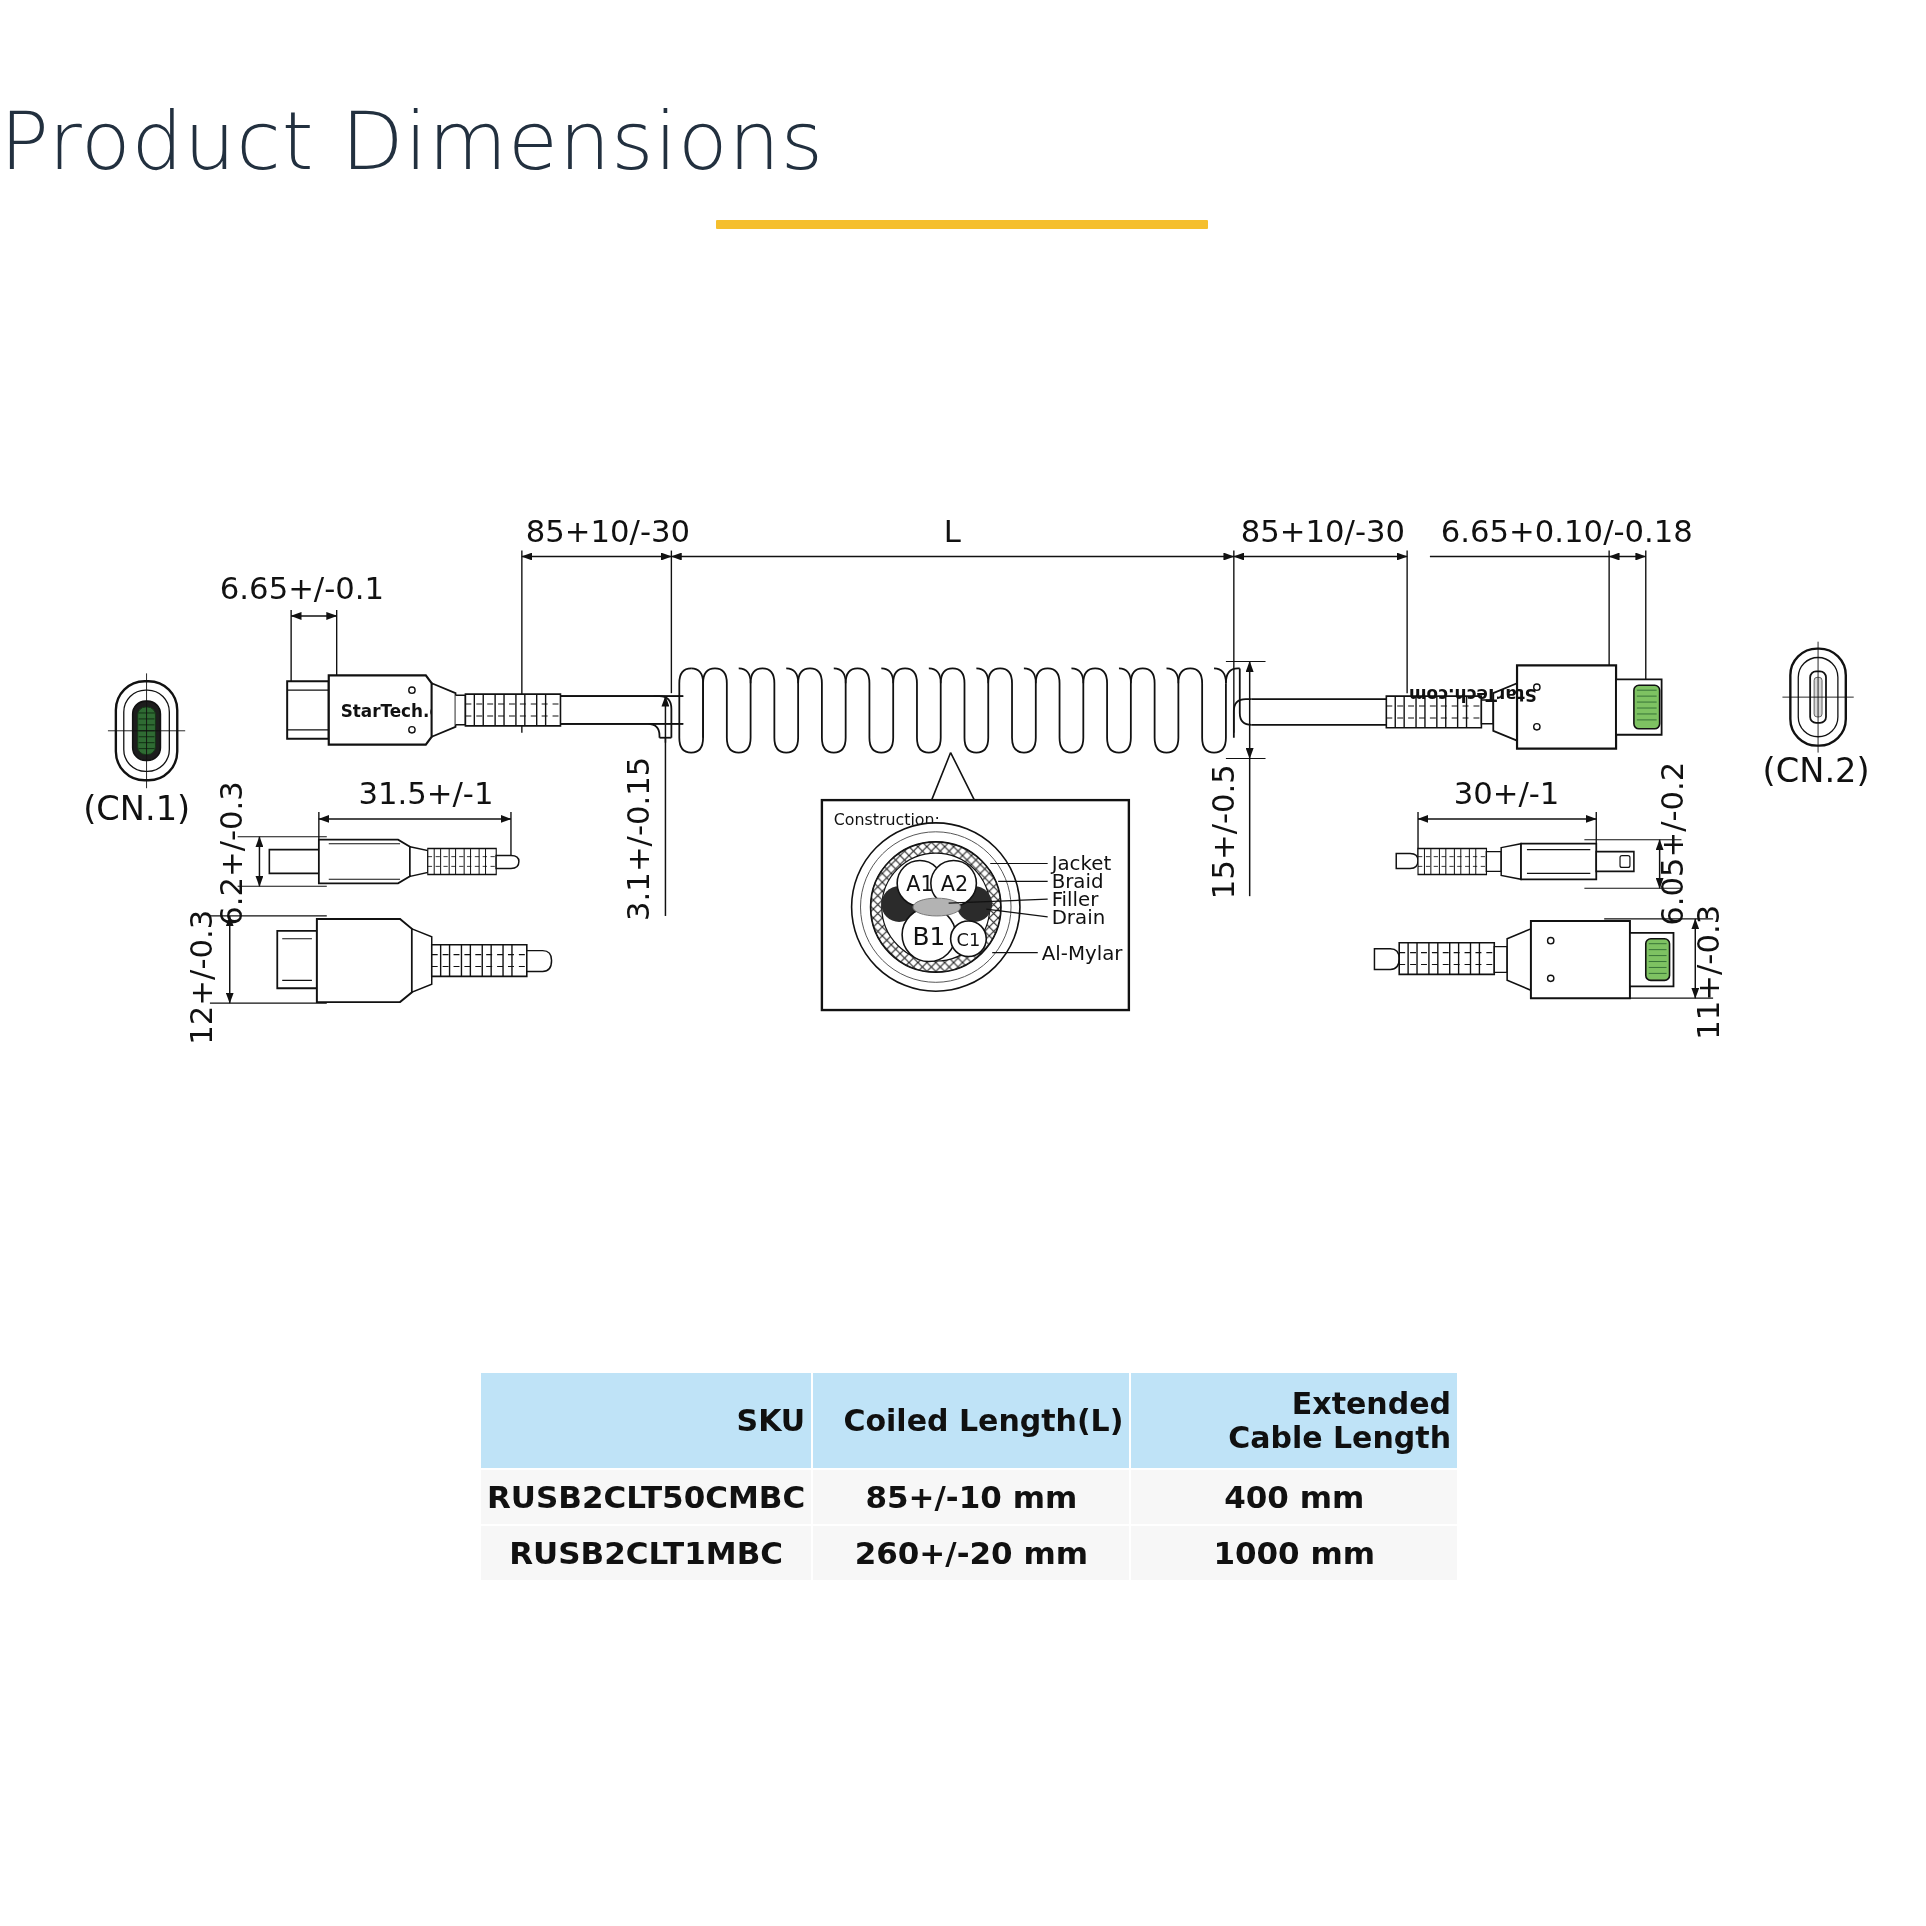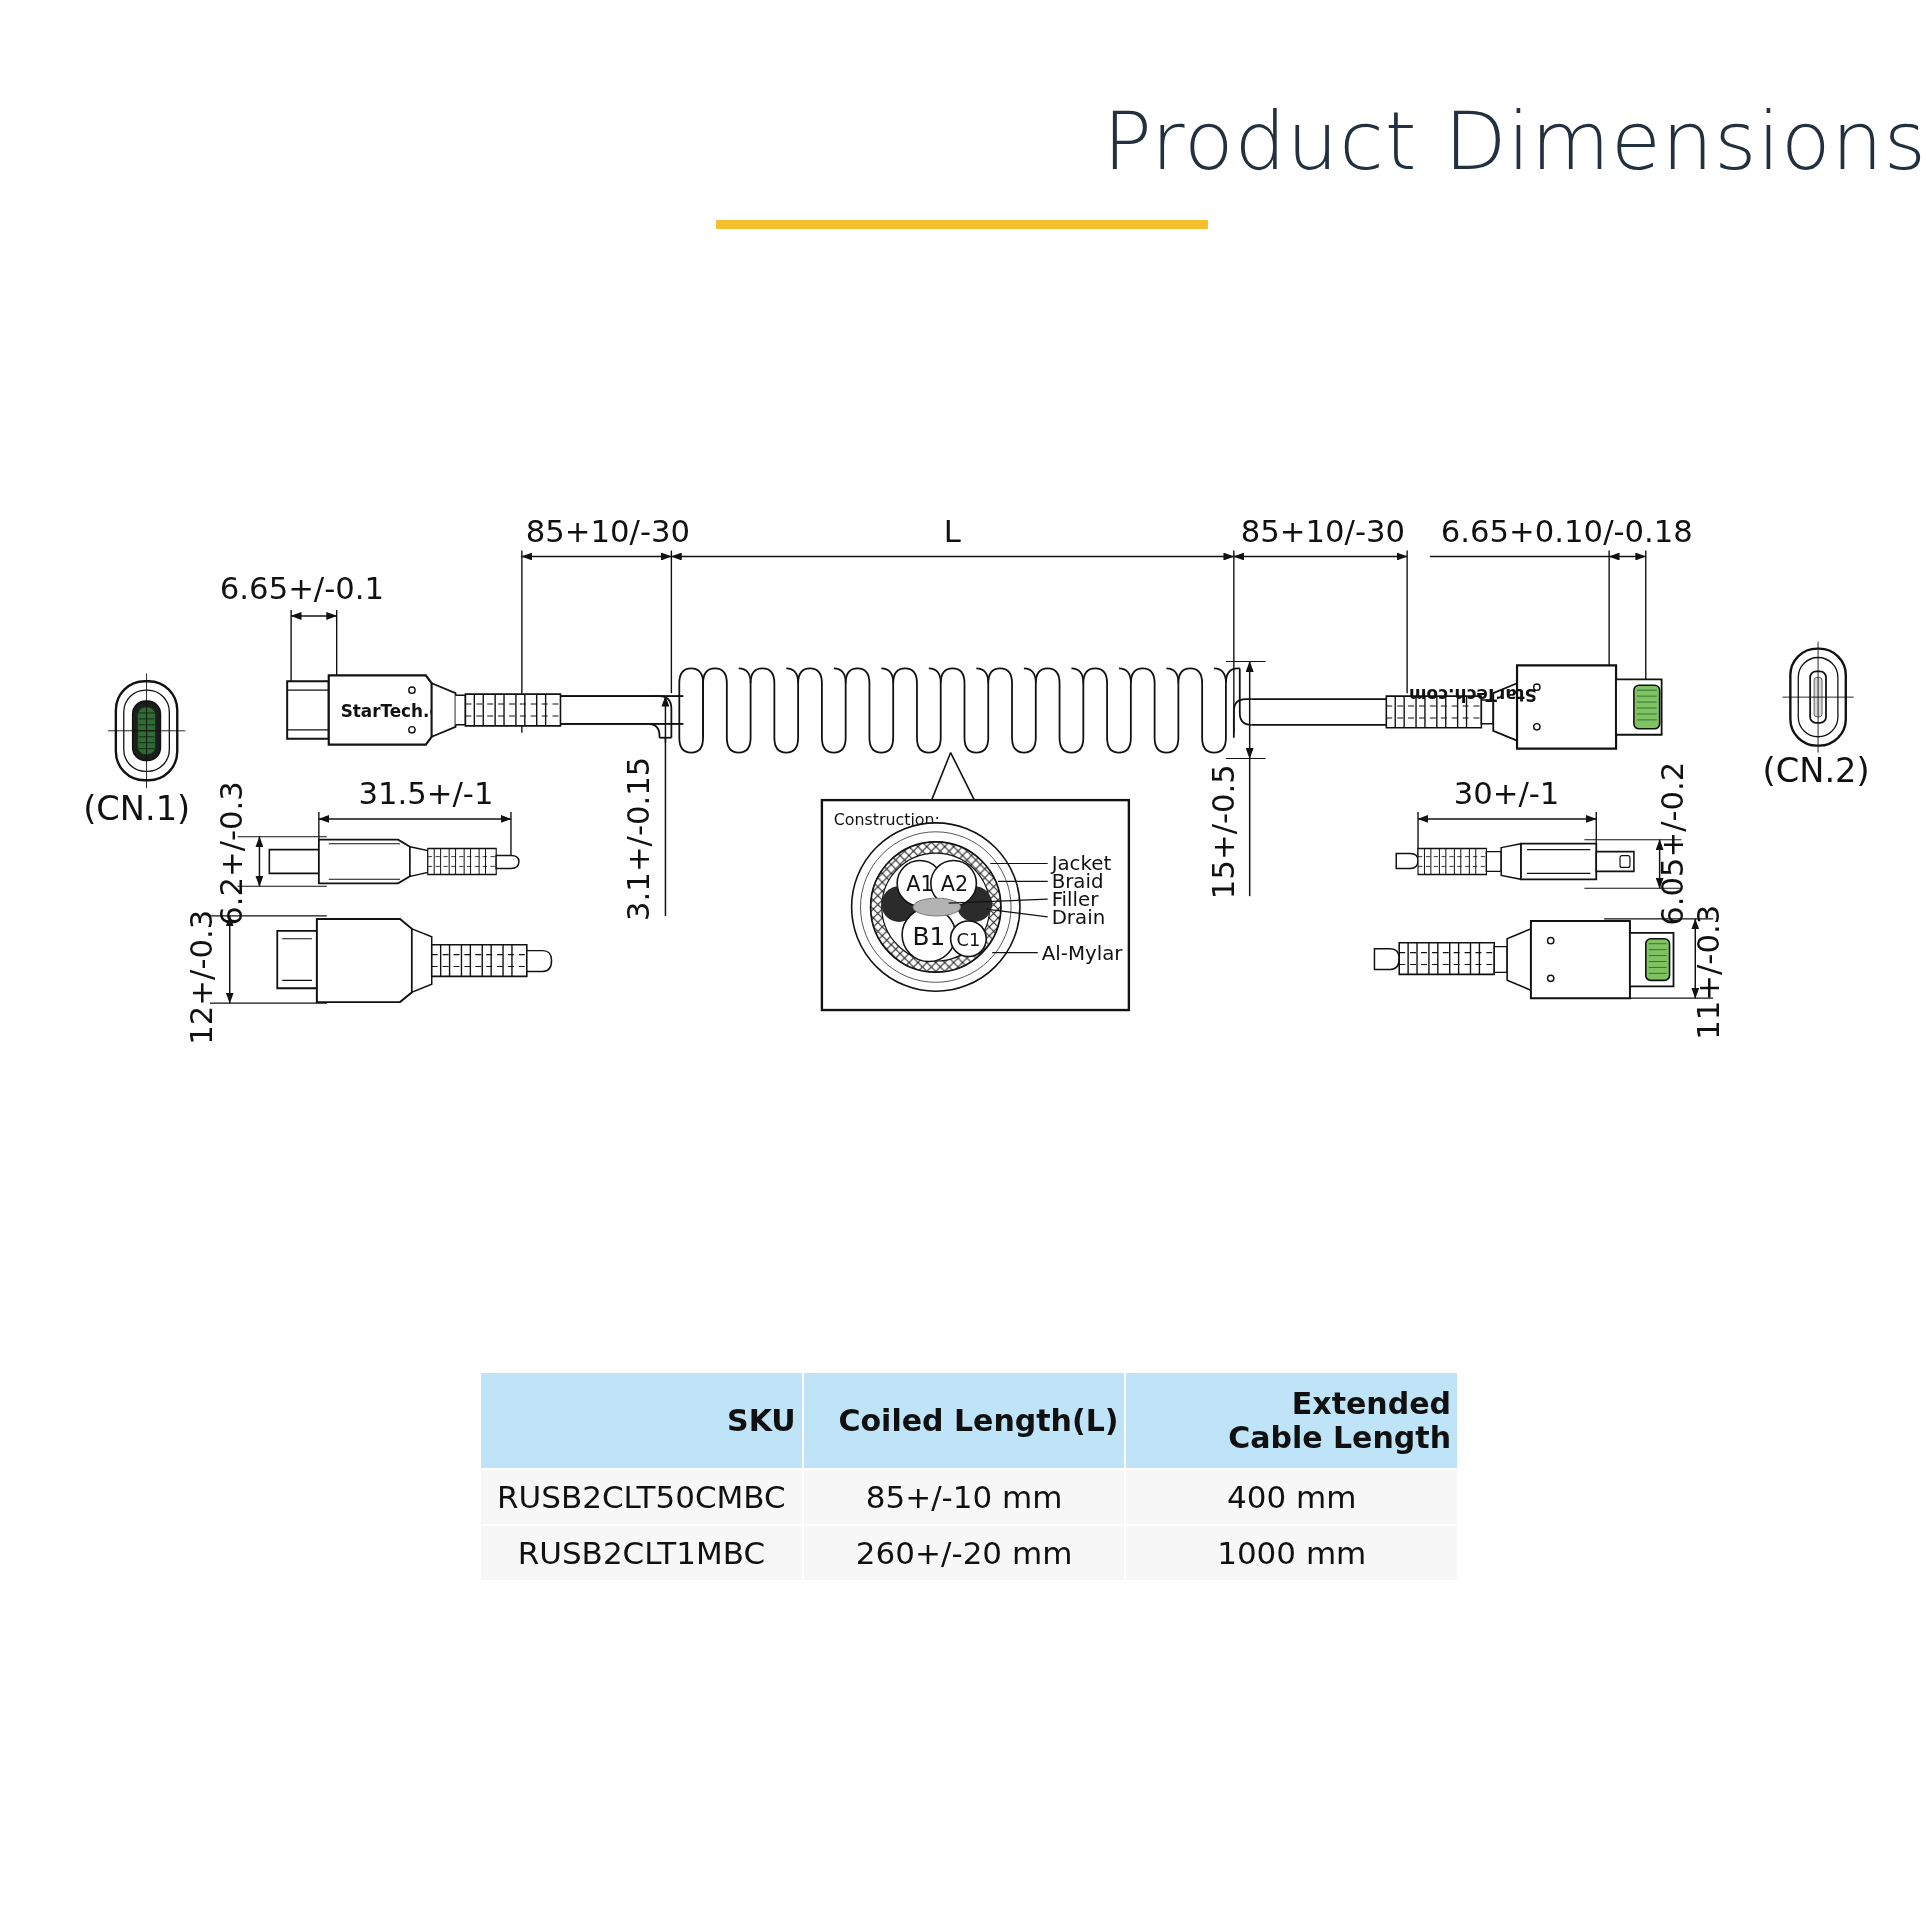--- a/index.html
+++ b/index.html
@@ -9,21 +9,21 @@
     font-family:"Liberation Sans", sans-serif;
     color:#1e2b38;
     overflow:hidden;
     position:relative;
   }
   #stage{position:relative;width:1927px;height:1927px;}
 
   
   .title{
     position:absolute;left:0;top:94px;width:1927px;
-    text-align:right;
+    text-align:left;
     font-size:81px;
     font-weight:300;
     letter-spacing:1px;
     color:#22303f;
     font-family:"DejaVu Sans", sans-serif;
   }
   .title-rule{
     position:absolute;
     left:716px;top:220px;width:492px;height:9px;
     background:#f5bf2e;
@@ -49,21 +49,21 @@
     padding:14px 6px;
     text-align:right;
     vertical-align:middle;
     border:2px solid #ffffff;
     line-height:1.12;
   }
   .dim-table td{
     background:#f7f7f7;
     color:#111111;
     font-size:31px;
-    font-weight:400;
+    font-weight:700;
     padding:9px 6px;
     text-align:center;
     border:2px solid #ffffff;
   }
   .dim-table .col-sku{width:33%;}
   .dim-table .col-coil{width:33%;}
   .dim-table .col-ext{width:34%;}
   .th-2line{white-space:pre-line;margin-left:36px;}
 </style>
 </head>

